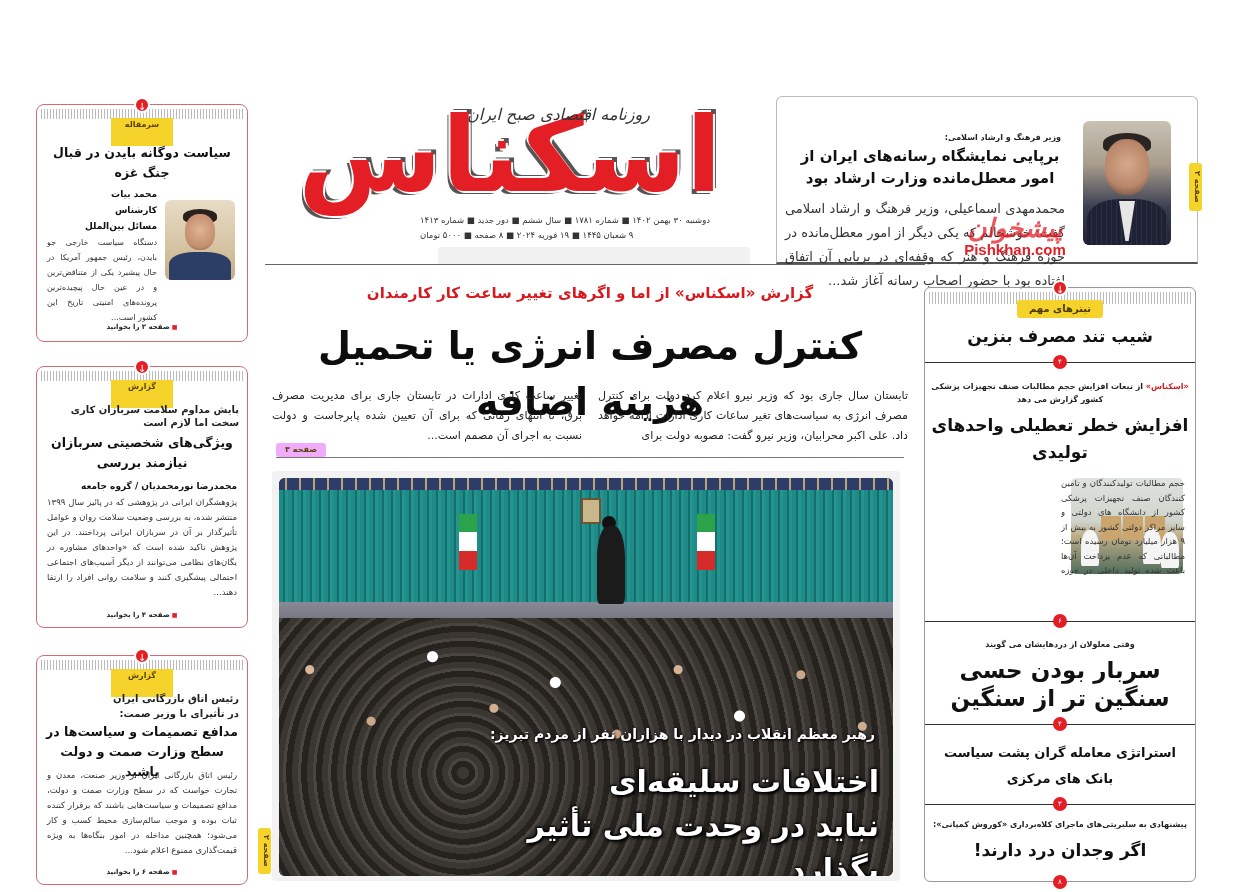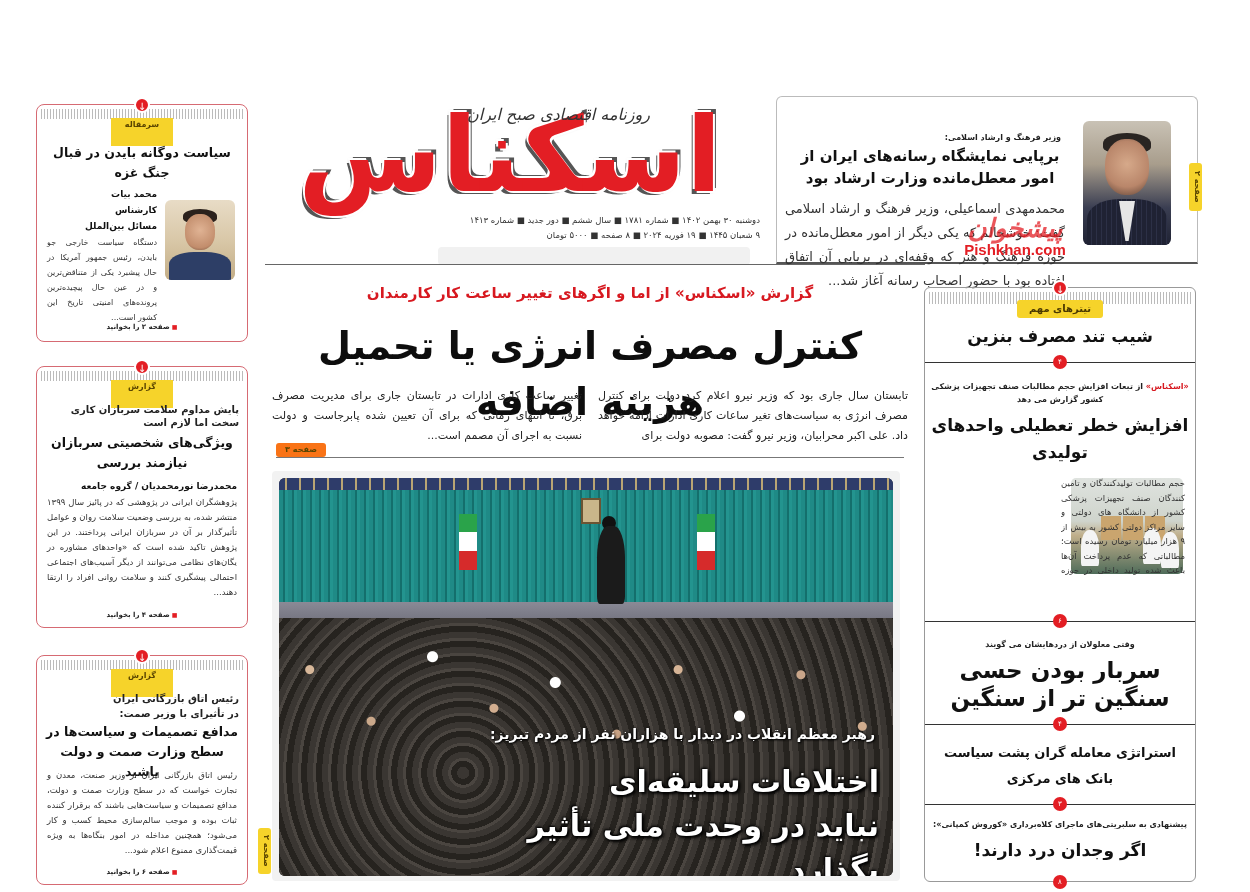--- a/index.html
+++ b/index.html
@@ -14,21 +14,21 @@
     position: absolute; left: 0; top: 0; width: 480px; height: 120px;
     font-family: "DejaVu Sans", sans-serif; font-weight: 900; font-size: 104px;
     color: #e31e24; line-height: 120px; text-align: center; letter-spacing: -4px;
     text-shadow: -2px -2px 0 #fff, 2px 2px 0 #fff, -3px 3px 0 #555, 3px -3px 0 #555, 0 0 3px #444;
   }
   .tagline {
     position: absolute; right: 110px; top: 10px; font-size: 16px; font-style: italic;
     color: #333; font-family: "DejaVu Serif", serif;
   }
   .issue-line {
-    position: absolute; left: 150px; width: 340px; text-align: right; font-size: 8.5px; color: #333;
+    position: absolute; left: 150px; width: 340px; text-align: left; font-size: 8.5px; color: #333;
   }
   .issue-line.l1 { top: 120px; }
   .issue-line.l2 { top: 135px; }
   .gray-strip {
     position: absolute; left: 168px; top: 152px; width: 312px; height: 18px;
     background: #f1f1f1; border-radius: 4px;
   }
   .top-rule { left: 265px; top: 264px; width: 660px; height: 1px; background: #666; }
 
   
@@ -108,21 +108,21 @@
   .author-photo .face { position: absolute; left: 20px; top: 14px; width: 30px; height: 36px; border-radius: 45%; background: radial-gradient(circle at 50% 45%, #e0b394 0%, #c28d6c 70%, #6a4a38 100%); }
   .author-photo .hair { position: absolute; left: 18px; top: 9px; width: 34px; height: 14px; border-radius: 50% 50% 30% 30%; background: #2b211c; }
   .author-photo .shirt { position: absolute; left: 4px; top: 52px; width: 62px; height: 30px; border-radius: 40% 40% 0 0; background: #2d3e66; }
 
   
   .red-kicker { left: 265px; top: 284px; width: 650px; text-align: center; font-size: 15px; font-weight: bold; color: #d71920; }
   .main-headline { left: 265px; top: 318px; width: 650px; text-align: center; font-size: 38px; font-weight: 900; color: #0d0d0d; letter-spacing: -1px; line-height: 56px; }
   .lead-col { top: 386px; width: 310px; font-size: 11px; line-height: 20px; color: #222; text-align: justify; }
   .lead-col.right { left: 598px; }
   .lead-col.left { left: 272px; }
-  .main-page-tab { left: 276px; top: 443px; width: 50px; height: 14px; background: #f97316; font-size: 8px; line-height: 14px; text-align: center; color: #5a4500; font-weight: bold; border-radius: 3px; }
+  .main-page-tab { left: 276px; top: 443px; width: 50px; height: 14px; background: #f0abfc; font-size: 8px; line-height: 14px; text-align: center; color: #5a4500; font-weight: bold; border-radius: 3px; }
   .mid-rule { left: 276px; top: 457px; width: 628px; height: 1px; background: #777; }
 
   
   .photo-frame { left: 272px; top: 471px; width: 628px; height: 410px; background: #f2f2f2; border-radius: 4px; }
   .photo {
     position: absolute; left: 279px; top: 478px; width: 614px; height: 398px; border-radius: 6px; overflow: hidden;
     background: #2b2b2b;
   }
   .photo .band { position: absolute; left: 0; right: 0; top: 0; height: 12px; background: repeating-linear-gradient(90deg, #2e3c6a 0 6px, #b9a574 6px 8px, #2e3c6a 8px 14px); }
   .photo .curtain {

